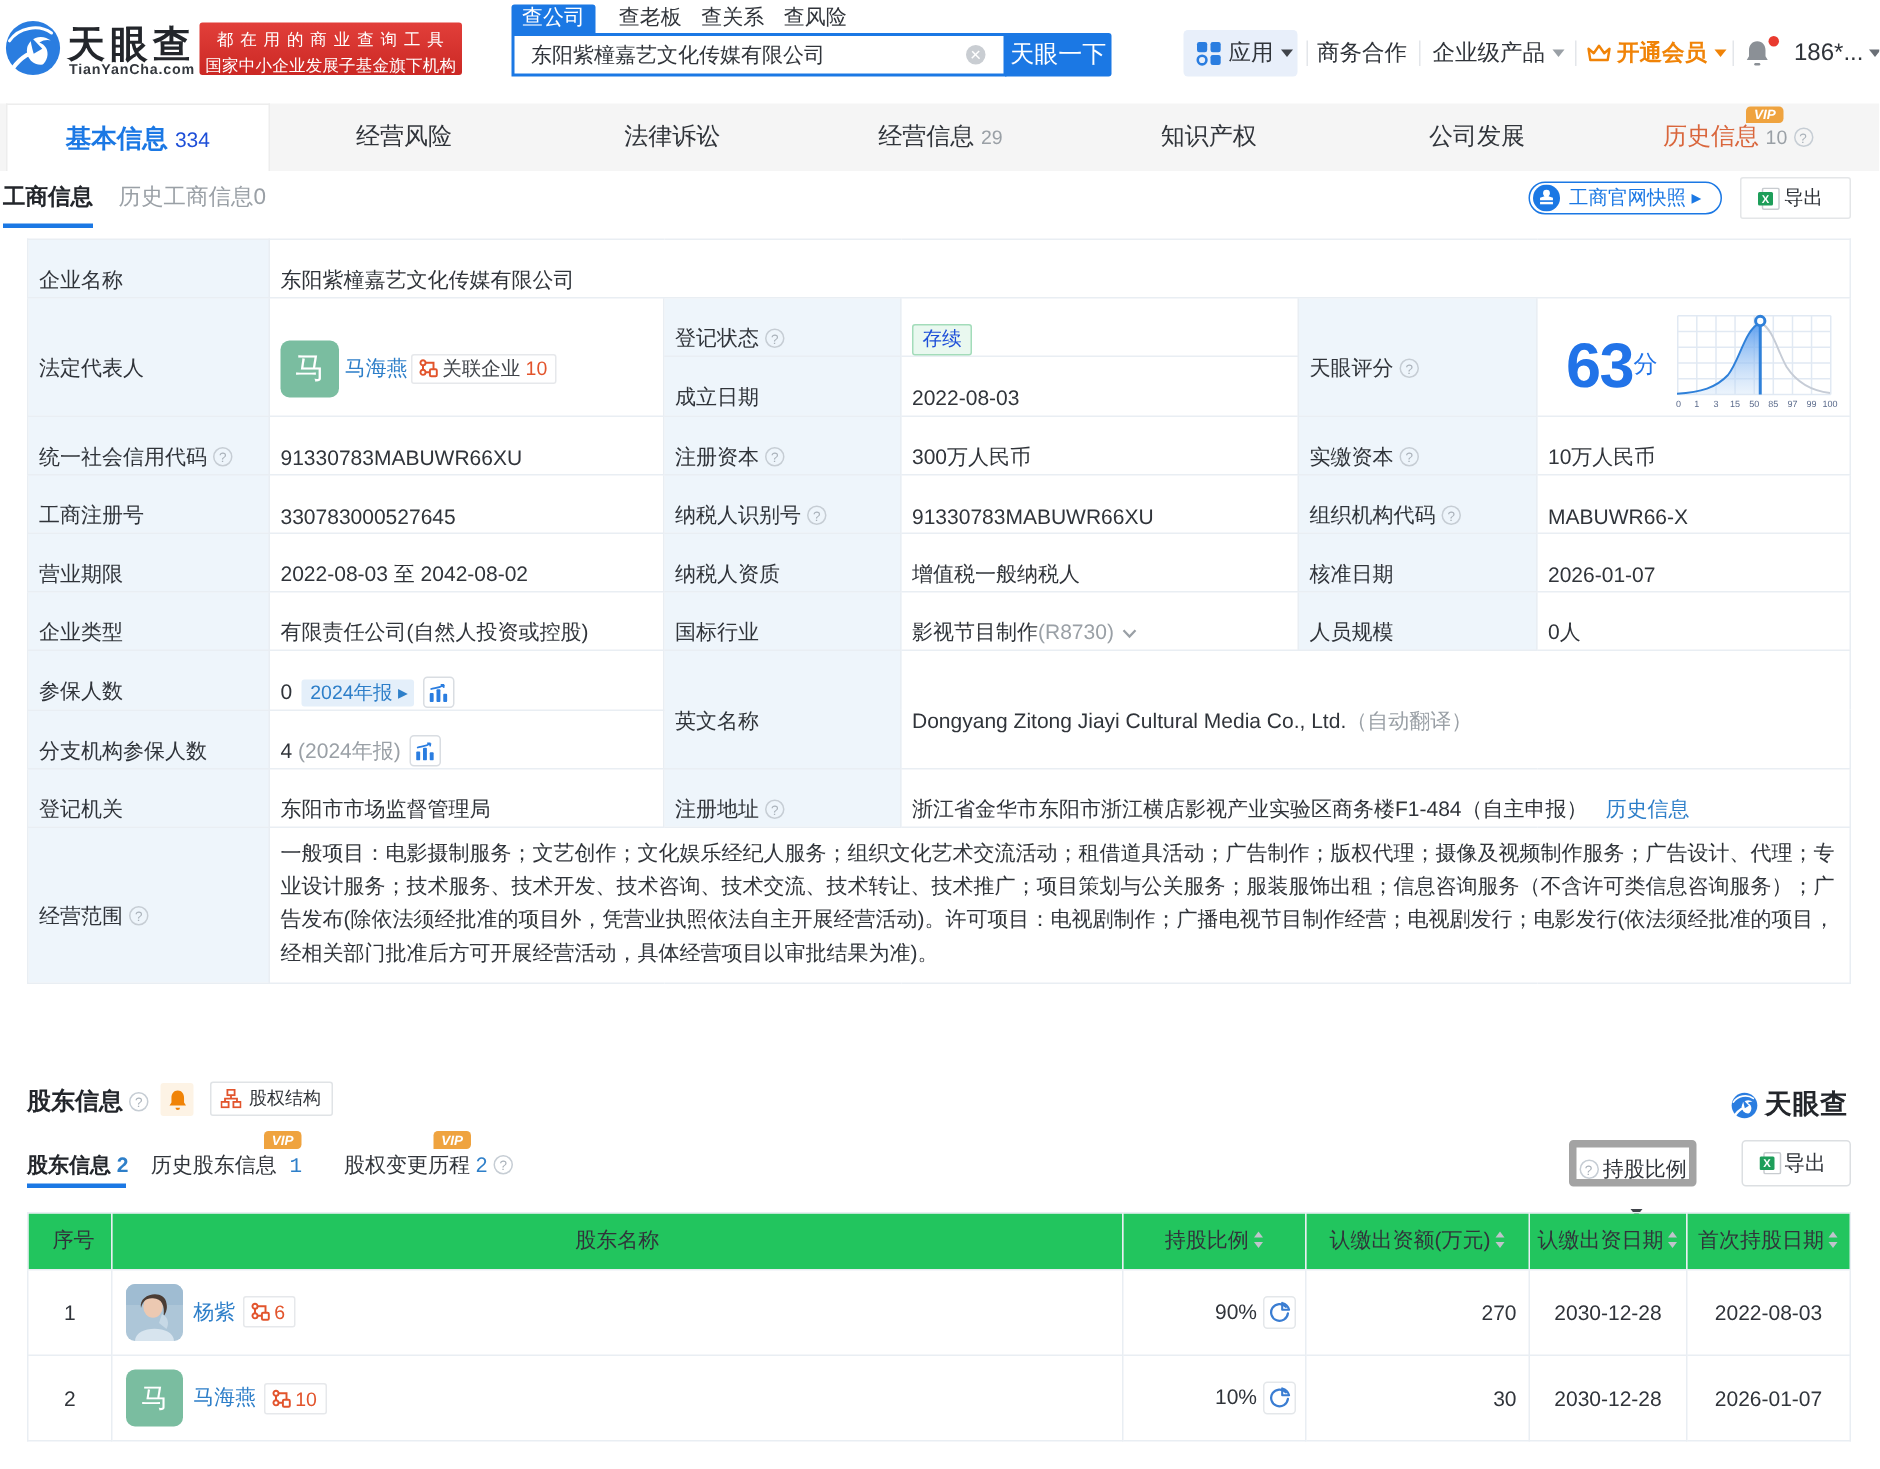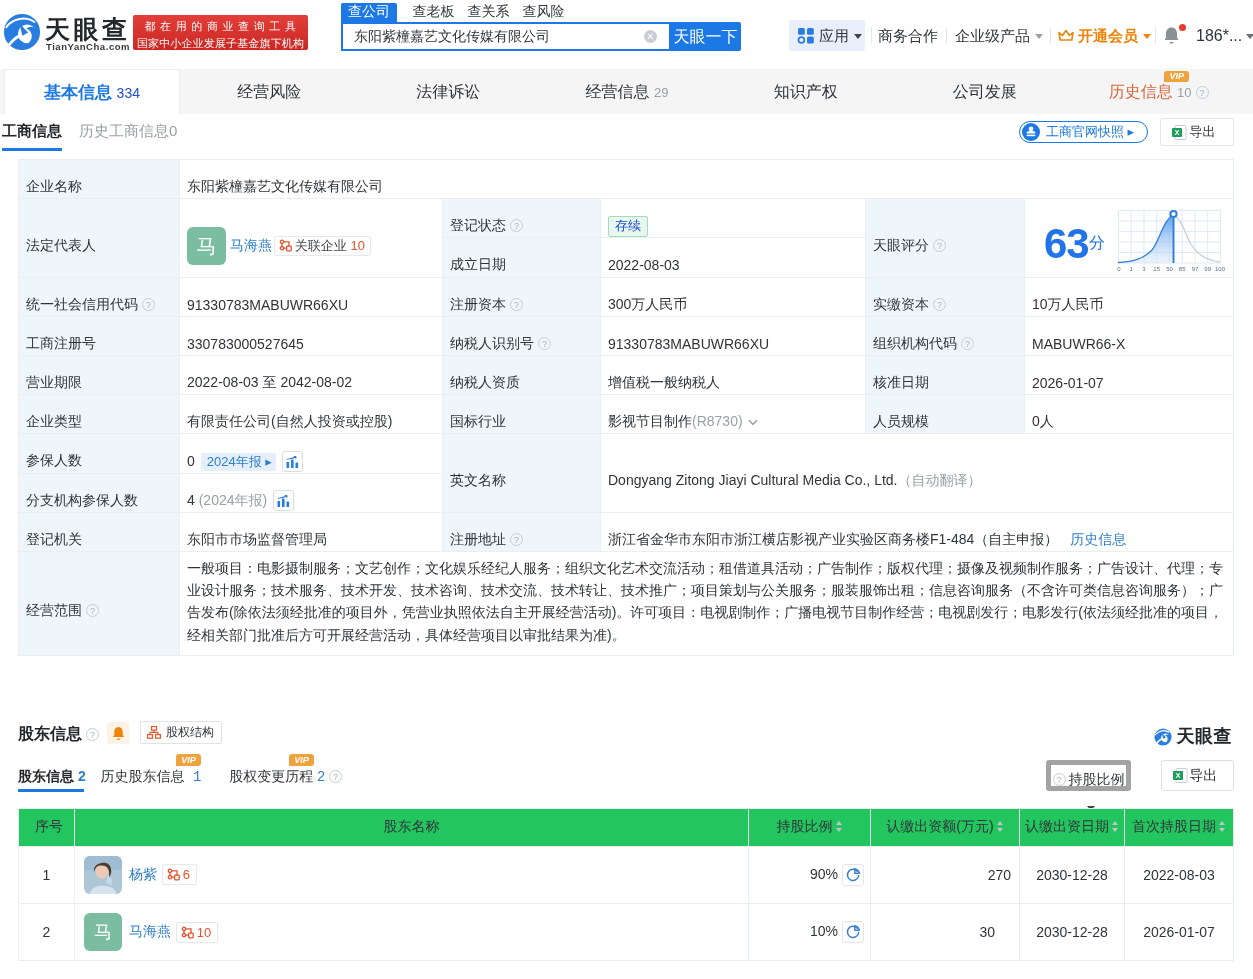--- a/index.html
+++ b/index.html
@@ -420,20 +420,20 @@
                   <circle cx="3" cy="9.2" r="1.7"></circle>
                   <rect x="7.6" y="7.2" width="4.6" height="4.6" rx="0.8"></rect>
                   <path d="M3,4.5 V7.5 M4.7,9.2 H7.6 M4.7,2.8 H10 V7.2"></path>
                 </g>
               </svg><b style="color:#e2542c; font-weight:normal;">10</b></span>
       </td>
       <td style="text-align:right; padding-right:6px;">10%<span class="pie"><svg width="16" height="16" viewBox="0 0 16 16" style="margin:2px;">
                 <path d="M12.2,4.2 A5.6,5.6 0 1 0 13.6,8.6" fill="none" stroke="#3a7dd2" stroke-width="1.5" stroke-linecap="round"></path>
                 <path d="M9.8,1.6 A6.2,6.2 0 0 1 14.4,6.2 L9.8,6.2 Z" fill="none" stroke="#3a7dd2" stroke-width="1.4" stroke-linejoin="round"></path>
               </svg></span></td>
-      <td style="text-align:right; padding-right:24px;">30</td>
+      <td style="text-align:right; padding-right:8px;">30</td>
       <td style="text-align:center;">2030-12-28</td>
       <td style="text-align:center;">2026-01-07</td>
     </tr>
   </tbody>
     </table>
 
 </div>
 
 </body></html>

